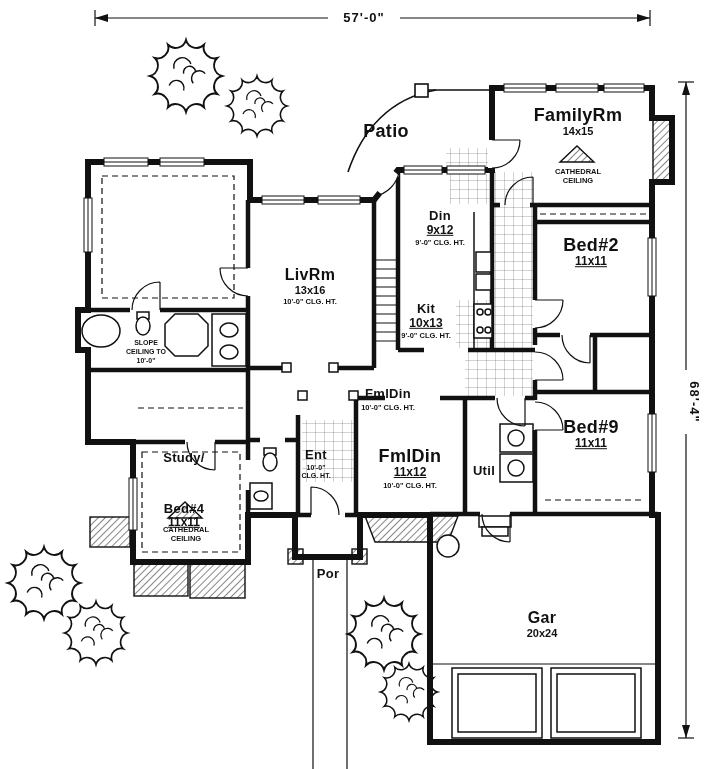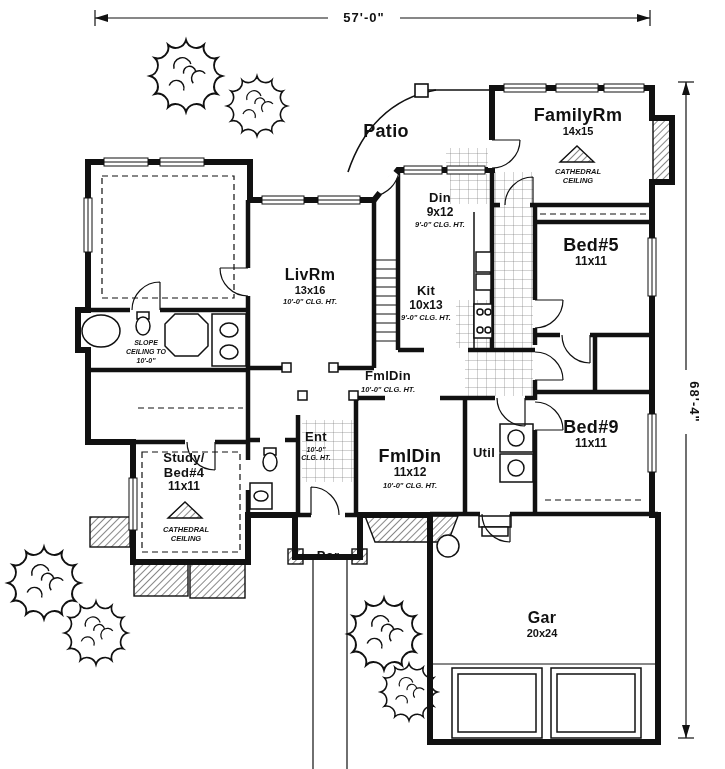--- a/index.html
+++ b/index.html
@@ -4,24 +4,24 @@
 <title>Floor Plan</title>
 <style>
   html,body{margin:0;padding:0;background:#fff;}
   .plan{position:relative;width:725px;height:769px;background:#ffffff;
         font-family:"Liberation Sans",sans-serif;color:#111;overflow:hidden;}
   .plan svg{position:absolute;left:0;top:0;}
   .lbl{position:absolute;transform:translate(-50%,-50%);text-align:center;
        font-weight:700;color:#111;line-height:1.12;white-space:nowrap;}
   .name{font-size:18px;letter-spacing:.3px;}
   .name.lg{font-size:16px;}
-  .name.sm{font-size:13px;}
+  .name.sm{font-size:13px;margin-top:36px;}
   .size{font-size:11px;}
-  .size.sm{font-size:12px;}
-  .note{font-size:7.5px;font-weight:700;white-space:normal;line-height:1.25;margin:1px auto 0;font-style:italic;}
+  .size.sm{font-size:12px;text-decoration:underline;}
+  .note{font-size:7.5px;font-weight:700;white-space:normal;line-height:1.25;margin:1px auto 0;}
   .note.nw{white-space:nowrap;width:auto;}
   .dim{font-size:13px;background:#fff;padding:0 5px;letter-spacing:1px;}
   .rot{transform:translate(-50%,-50%) rotate(90deg);}
 </style>
 </head>
 <body>
 
 <div class="plan">
 
 <svg width="725" height="769" viewBox="0 0 725 769">
@@ -247,21 +247,21 @@
   <div class="note nw">9'-0" CLG. HT.</div>
 </div>
 
 <div class="lbl" style="left:426px;top:303px">
   <div class="name sm">Kit</div>
   <div class="size sm">10x13</div>
   <div class="note nw">9'-0" CLG. HT.</div>
 </div>
 
 <div class="lbl" style="left:591px;top:252px">
-  <div class="name">Bed#5</div>
+  <div class="name">Bed#2</div>
   <div class="size sm">11x11</div>
 </div>
 
 <div class="lbl" style="left:388px;top:381px">
   <div class="name sm">FmlDin</div>
   <div class="note nw">10'-0" CLG. HT.</div>
 </div>
 
 <div class="lbl" style="left:316px;top:447px">
   <div class="name sm">Ent</div>

